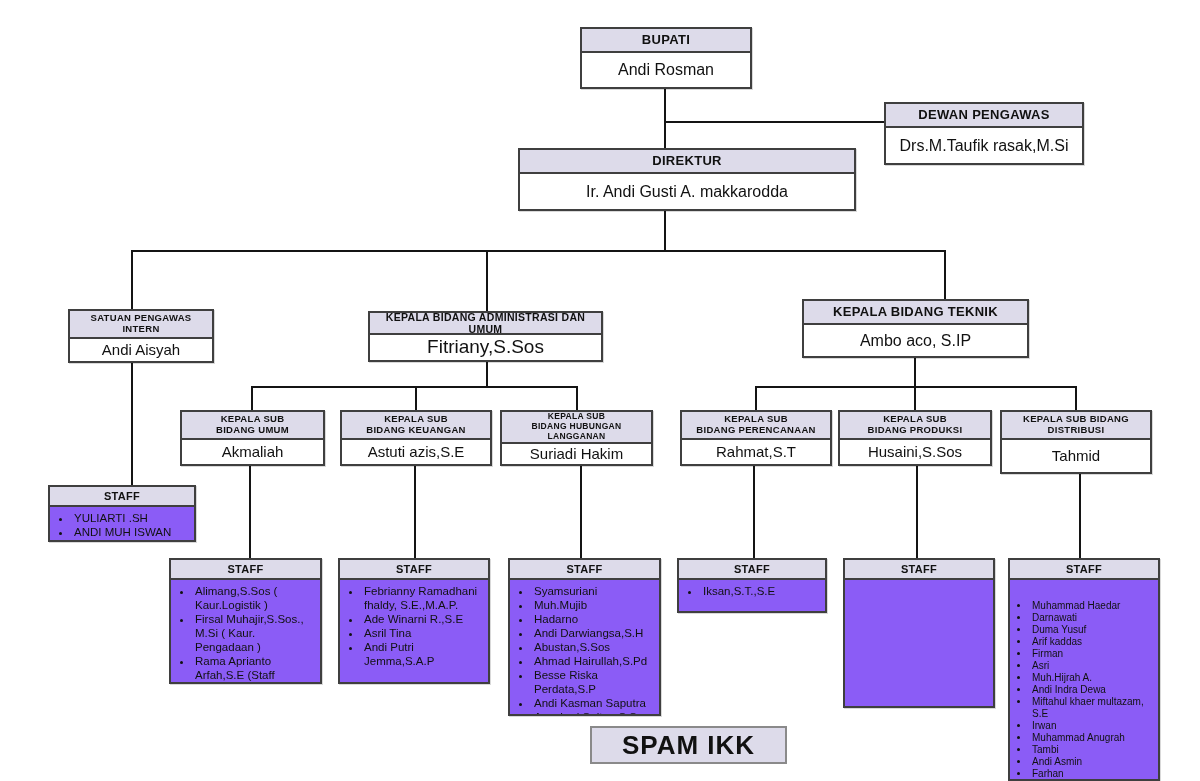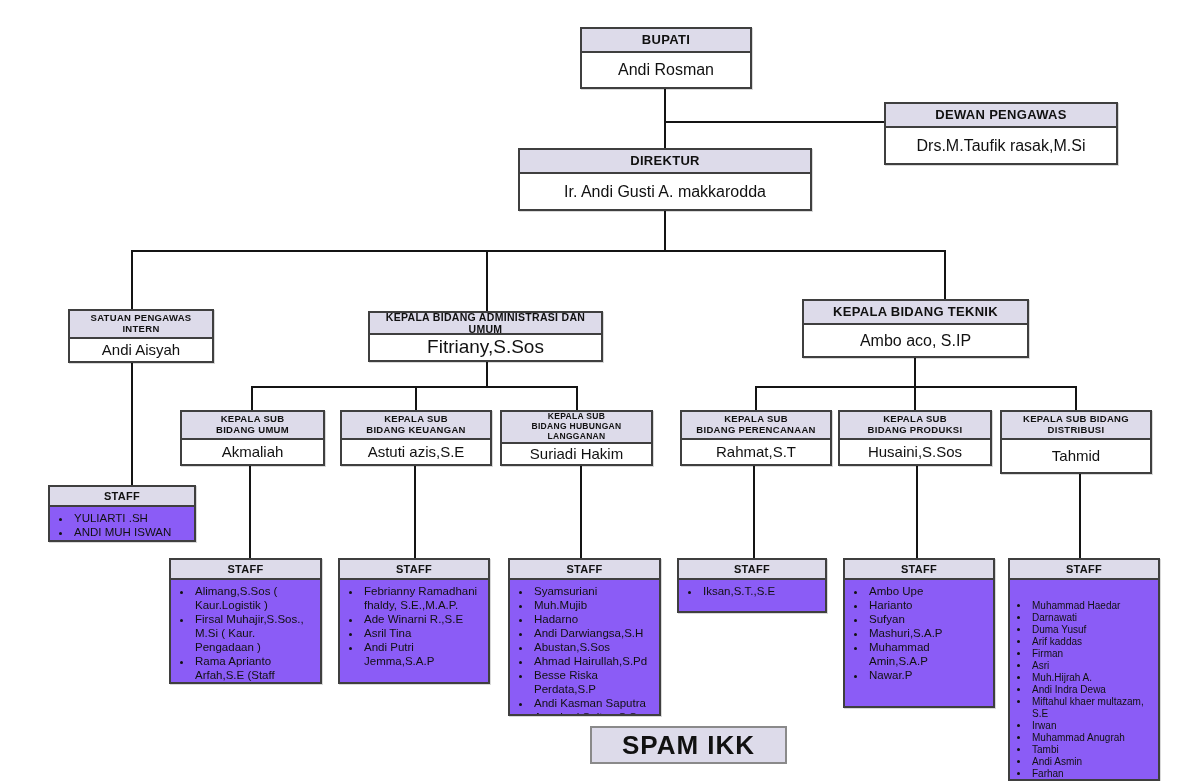--- a/index.html
+++ b/index.html
@@ -75,26 +75,26 @@
   <div class="line v" style="left:580px;top:466px;height:92px;"></div>
   <div class="line v" style="left:753px;top:466px;height:92px;"></div>
   <div class="line v" style="left:916px;top:466px;height:92px;"></div>
   <div class="line v" style="left:1079px;top:466px;height:92px;"></div>
 
   <div class="node node-lg" style="left:580px;top:27px;width:172px;height:62px;">
     <div class="node-header">BUPATI</div>
     <div class="node-body">Andi Rosman</div>
   </div>
 
-  <div class="node node-lg" style="left:884px;top:102px;width:234px;height:63px;">
+  <div class="node node-lg" style="left:884px;top:102px;width:200px;height:63px;">
     <div class="node-header">DEWAN PENGAWAS</div>
     <div class="node-body">Drs.M.Taufik rasak,M.Si</div>
   </div>
 
-  <div class="node node-lg" style="left:518px;top:148px;width:294px;height:63px;">
+  <div class="node node-lg" style="left:518px;top:148px;width:338px;height:63px;">
     <div class="node-header">DIREKTUR</div>
     <div class="node-body">Ir. Andi Gusti A. makkarodda</div>
   </div>
 
   <div class="node node-sm" style="left:68px;top:309px;width:146px;height:54px;">
     <div class="node-header">SATUAN PENGAWAS
 INTERN</div>
     <div class="node-body">Andi Aisyah</div>
   </div>
 
@@ -188,28 +188,20 @@
 
   <div class="staff-box" style="left:677px;top:558px;width:150px;height:55px;">
     <div class="node-header">STAFF</div>
     <ul class="staff-list">
         <li>Iksan,S.T.,S.E</li>
       </ul>
   </div>
 
   <div class="staff-box" style="left:843px;top:558px;width:152px;height:150px;">
     <div class="node-header">STAFF</div>
-    <ul class="staff-list">
-        <li>Ambo Upe</li>
-        <li>Harianto</li>
-        <li>Sufyan</li>
-        <li>Mashuri,S.A.P</li>
-        <li>Muhammad Amin,S.A.P</li>
-        <li>Nawar.P</li>
-      </ul>
   </div>
 
   <div class="staff-box dense" style="left:1008px;top:558px;width:152px;height:223px;">
     <div class="node-header">STAFF</div>
     <ul class="staff-list">
         <li>Muhammad Haedar</li>
         <li>Darnawati</li>
         <li>Duma Yusuf</li>
         <li>Arif kaddas</li>
         <li>Firman</li>

